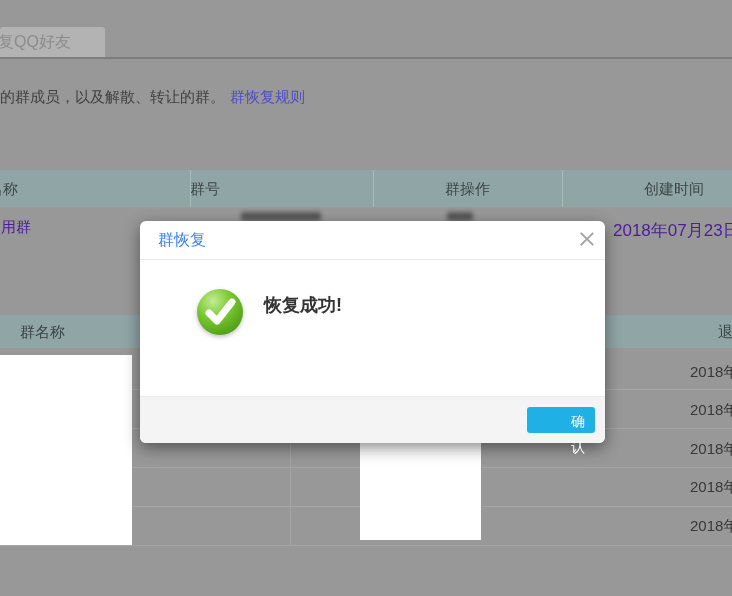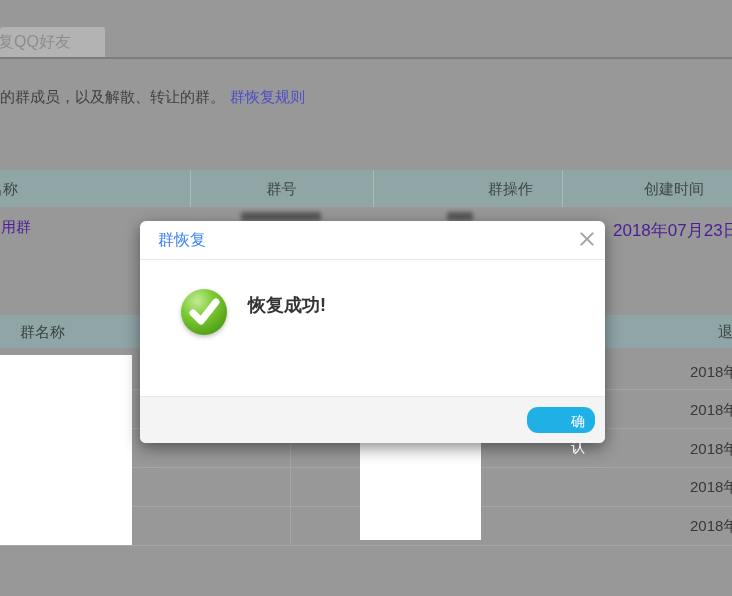--- a/index.html
+++ b/index.html
@@ -14,22 +14,22 @@
 
   
   .desc{position:absolute;left:0;top:88px;font-size:15px;white-space:nowrap;}
   .desc .txt{color:#414141;}
   .desc .lnk{color:#4e4ec8;margin-left:5px;cursor:pointer;}
 
   
   .t1-header{position:absolute;left:0;top:170px;width:732px;height:37px;background:#90a5a6;}
   .t1-header .h{position:absolute;top:10px;font-size:15px;color:#3d4848;white-space:nowrap;}
   .t1-header .h1{left:-27px;}
-  .t1-header .h2{left:190px;width:183px;text-align:center;}
-  .t1-header .h3{left:373px;width:189px;text-align:center;padding-left:43px;}
+  .t1-header .h2{left:190px;width:183px;text-align:left;}
+  .t1-header .h3{left:373px;width:189px;text-align:center;}
   .t1-header .h4{left:562px;width:224px;text-align:center;}
   .t1-sep{position:absolute;top:0;width:1px;height:37px;background:#a9bcbc;}
   .t1-name{position:absolute;left:1px;top:218px;font-size:15px;color:#4c1d95;white-space:nowrap;}
   .t1-date{position:absolute;left:613px;top:219px;font-size:17px;color:#4c1d95;white-space:nowrap;}
   .smudge{position:absolute;top:212px;height:9px;background:#4a4a4a;filter:blur(2px);opacity:.8;border-radius:2px;}
   .smudge.num{left:241px;width:80px;}
   .smudge.act{left:447px;width:26px;}
 
   
   .t2-header{position:absolute;left:0;top:315px;width:732px;height:33px;background:#90a5a6;}
@@ -47,30 +47,30 @@
 
   
   .dialog{position:absolute;left:140px;top:221px;width:465px;height:222px;background:#ffffff;
           border-radius:6px;box-shadow:0 5px 16px rgba(0,0,0,0.45);z-index:10;}
   .dlg-header{position:relative;height:38px;border-bottom:1px solid #e8e8e8;}
   .dlg-title{position:absolute;left:18px;top:0;line-height:38px;font-size:16px;color:#3b82f6;}
   .dlg-close{position:absolute;right:5px;top:5px;width:26px;height:26px;cursor:pointer;}
   .dlg-close i{position:absolute;left:4px;top:12px;width:18px;height:2px;background:#a3a3a3;border-radius:1px;}
   .dlg-close i.a{transform:rotate(45deg);}
   .dlg-close i.b{transform:rotate(-45deg);}
-  .dlg-body{position:relative;height:137px;}
+  .dlg-body{position:relative;height:137px;margin-left:16px;}
   .check-icon{position:absolute;left:40px;top:28px;width:48px;height:48px;
               filter:drop-shadow(0 2px 2px rgba(0,0,0,0.25));}
   .result-title{position:absolute;left:108px;top:33px;font-size:18px;font-weight:bold;color:#333333;}
   .result-msg{position:absolute;left:108px;top:81px;font-size:15px;color:#6e6e6e;display:flex;white-space:pre;}
   .censored-name{display:inline-block;width:70px;height:16px;background:#ffffff;}
   .dlg-footer{position:absolute;left:0;bottom:0;width:465px;height:46px;background:#f4f4f4;
               border-top:1px solid #eaeaea;border-radius:0 0 6px 6px;}
   .confirm-btn{position:absolute;right:10px;top:10px;width:68px;height:26px;background:#1fb0e6;
-               border:none;border-radius:11px;color:#ffffff;font-size:14px;line-height:26px;
+               border:none;border-radius:3px;color:#ffffff;font-size:14px;line-height:26px;
                text-align:center;cursor:pointer;font-family:"Liberation Sans",sans-serif;padding-left:40px;}
 </style>
 </head>
 <body>
 
 <div class="stage">
 
   <div class="tab">
     <span>恢复QQ好友</span>
   </div>

